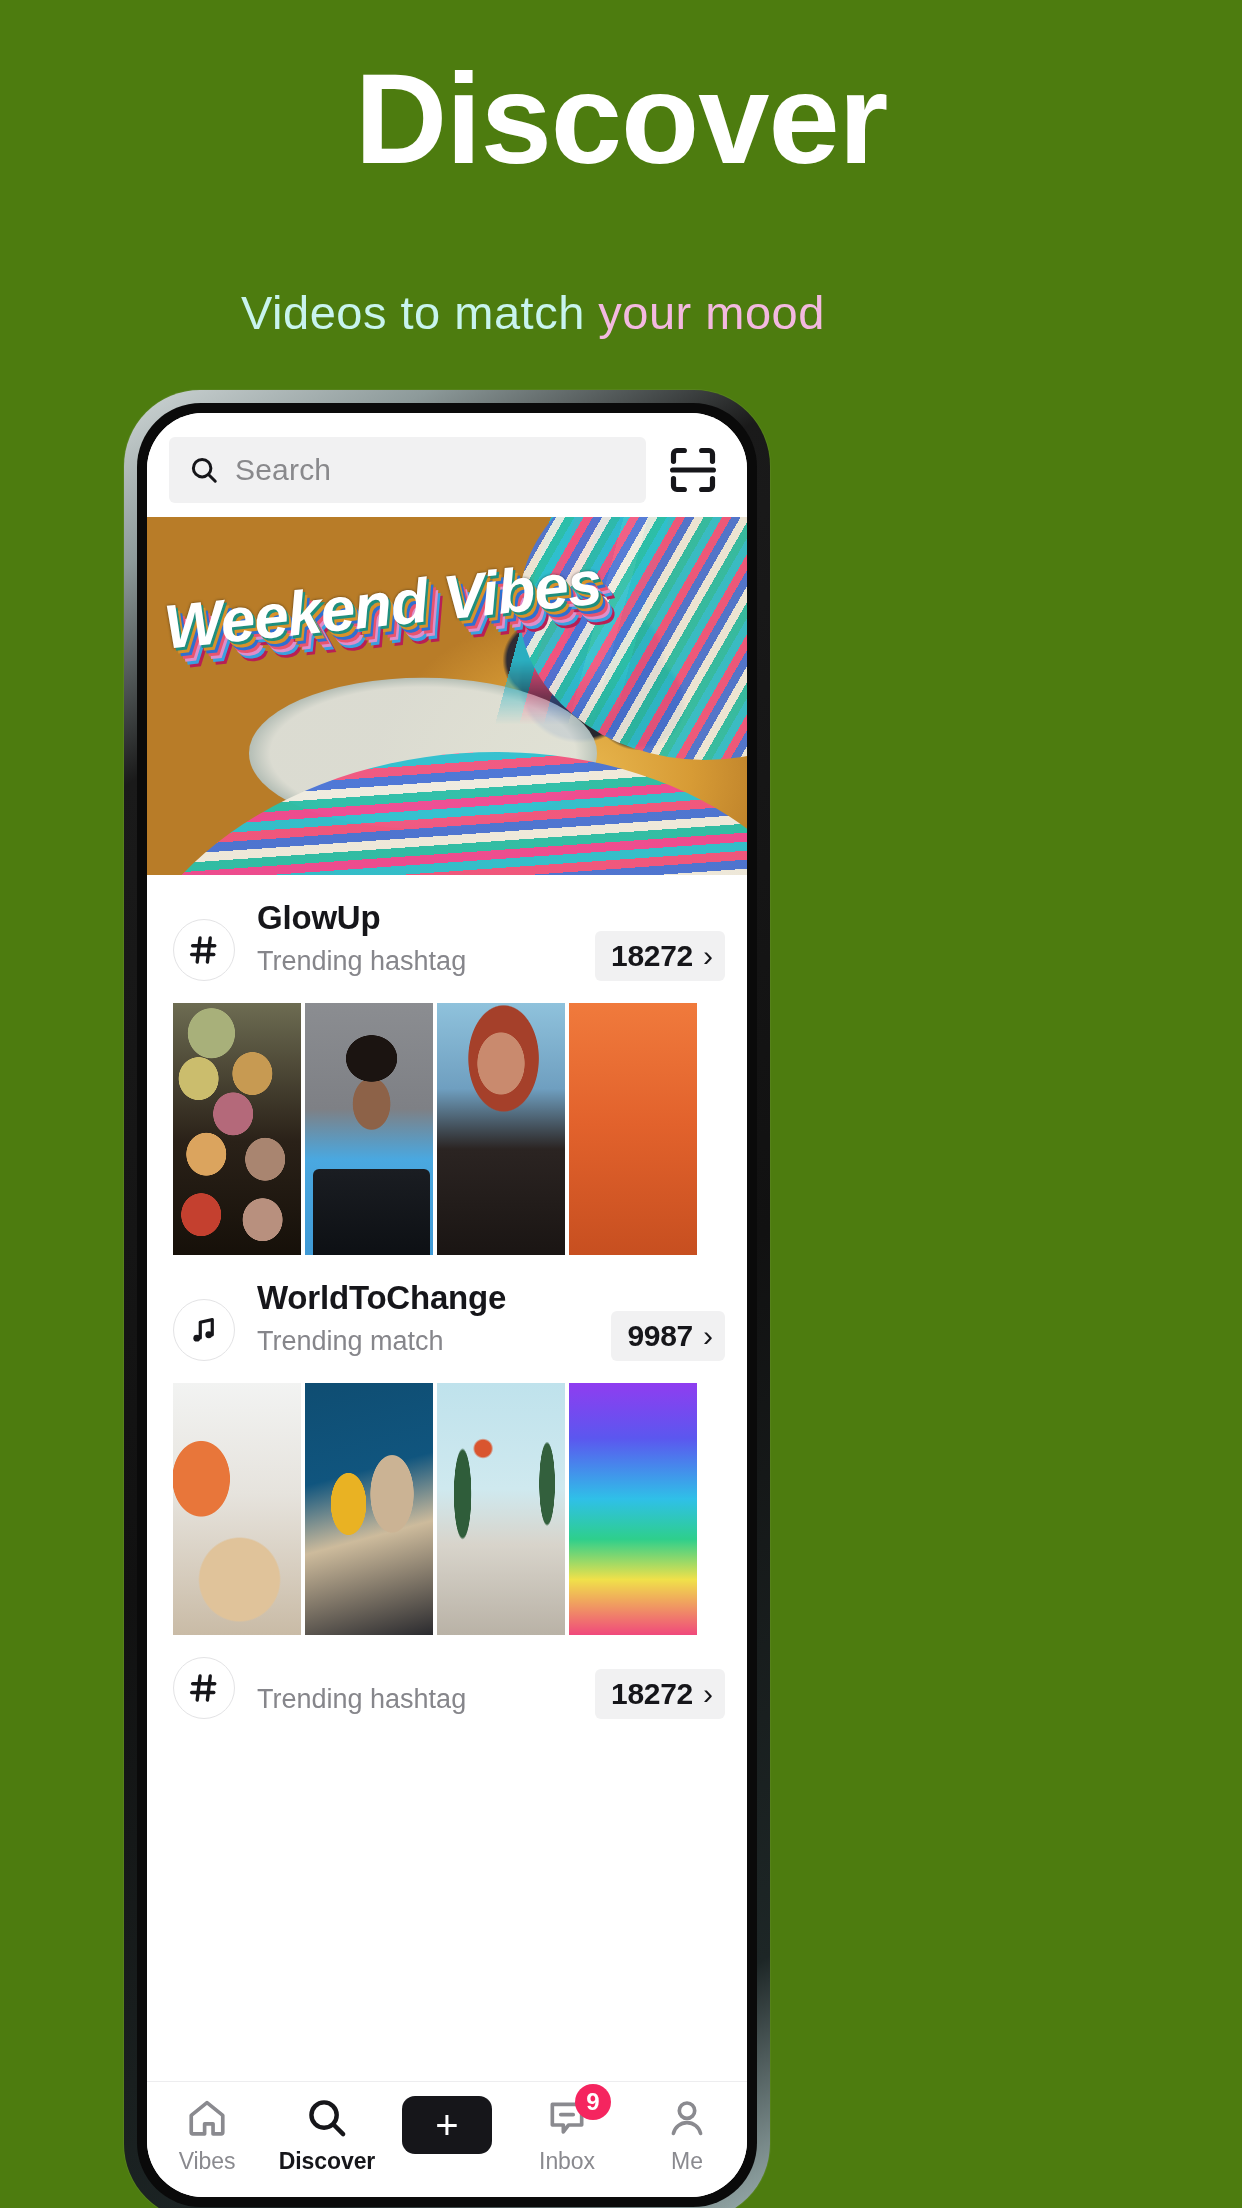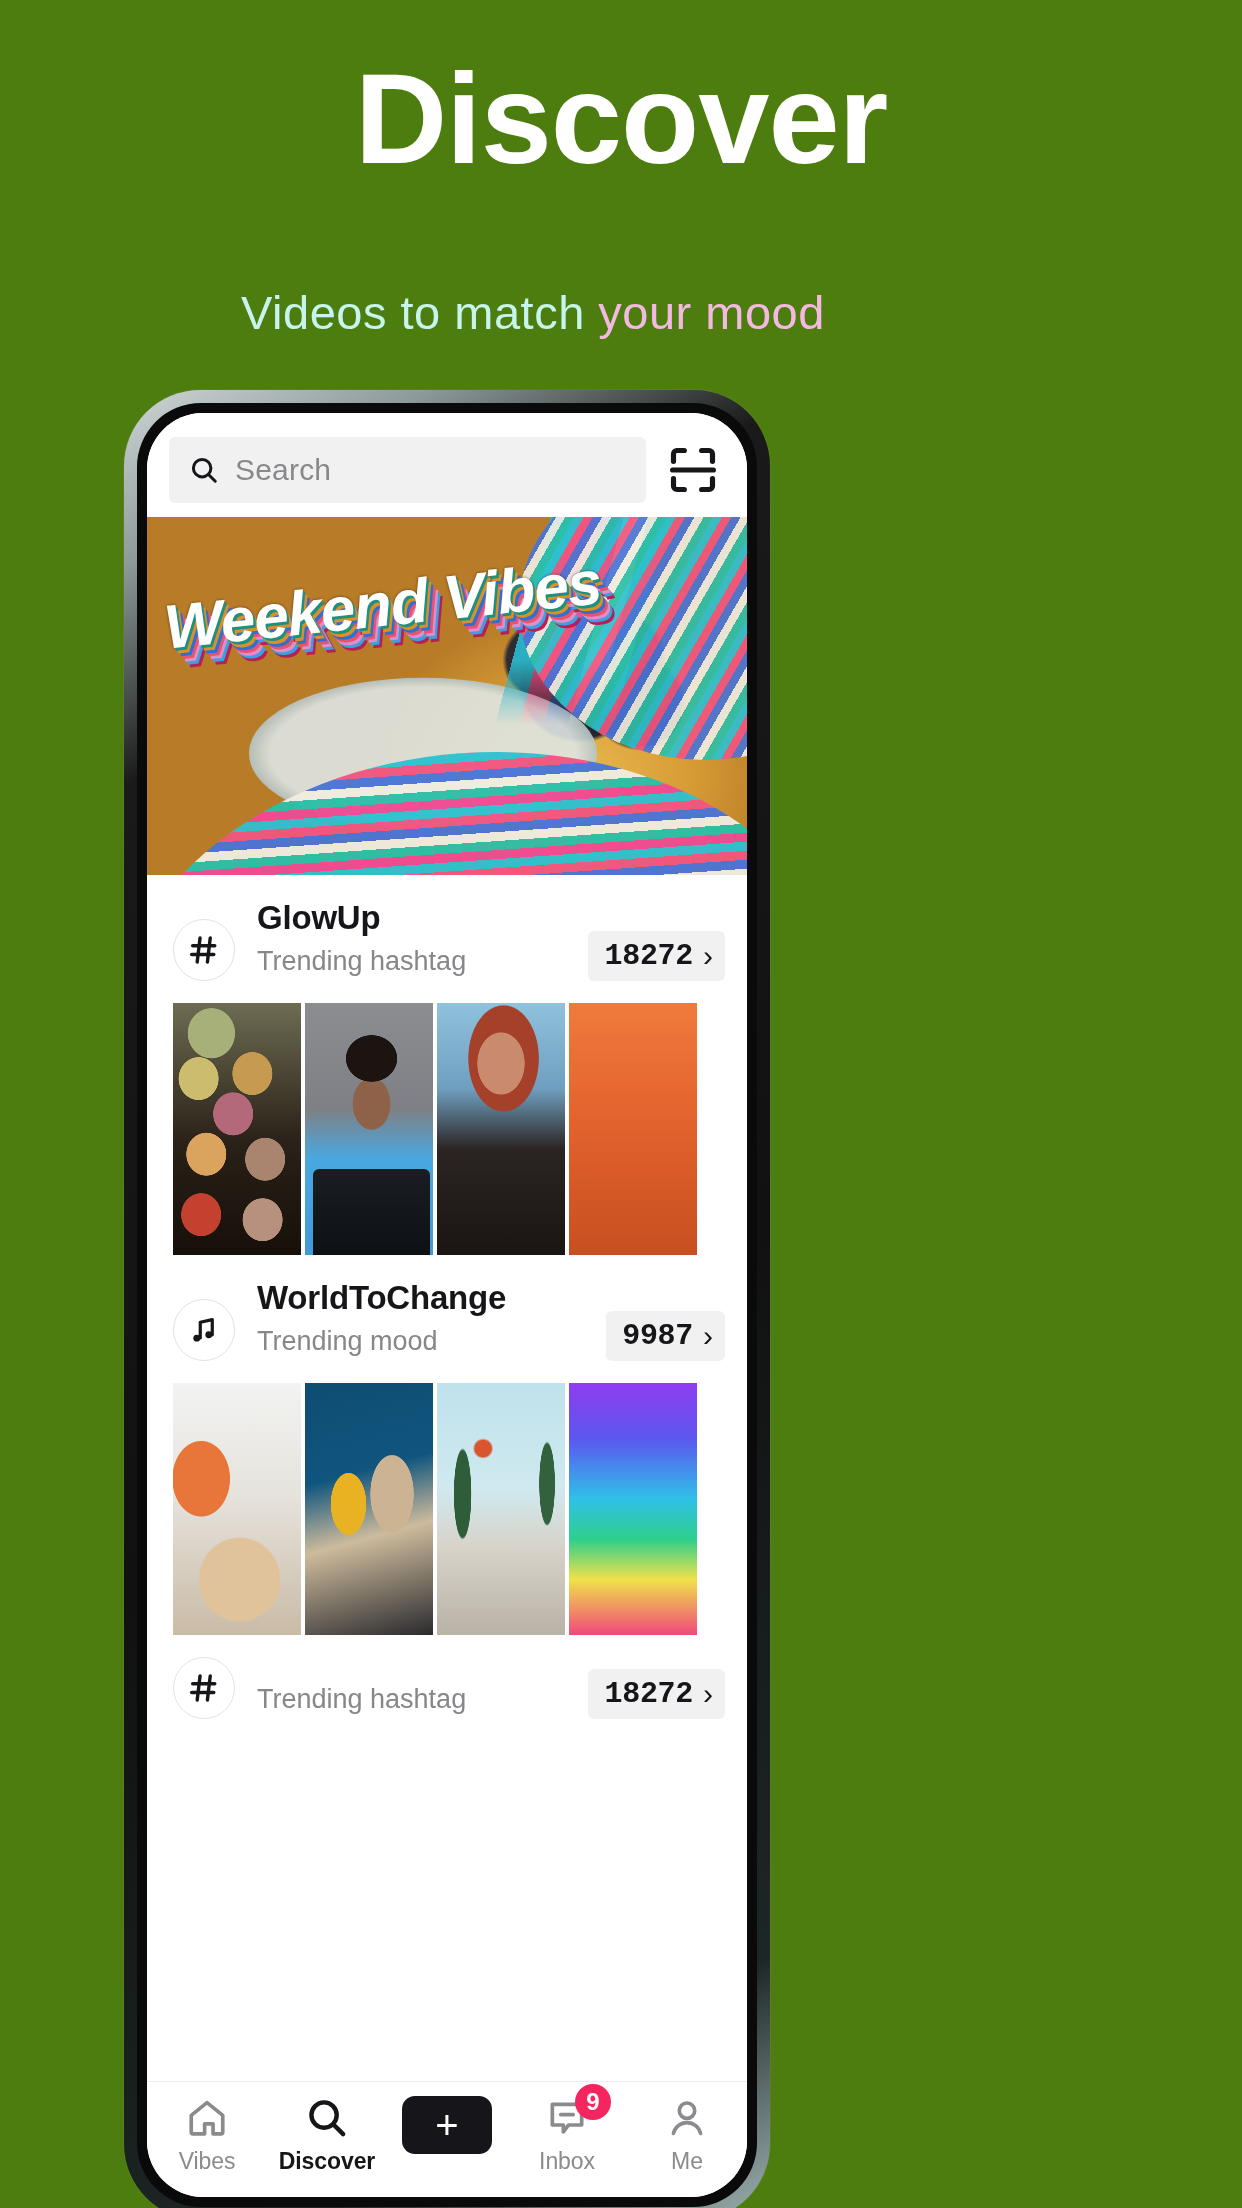--- a/index.html
+++ b/index.html
@@ -217,21 +217,20 @@
     background: #f1f1f2;
     border-radius: 6px;
     padding: 8px 12px 8px 16px;
     flex: 0 0 auto;
   }
   .trend-count .num {
     font-size: 30px;
     font-weight: 600;
     color: #16161a;
     letter-spacing: -0.3px;
-    font-family: Liberation Mono, monospace;
   }
   .chev { color: #16161a; font-size: 30px; line-height: 30px; }
 
   
   .thumbs {
     display: flex;
     gap: 4px;
     padding: 0 0 0 26px;
     height: 252px;
     overflow: hidden;
@@ -424,21 +423,21 @@
         <div class="trend-row">
           <div class="trend-badge">
             <svg width="32" height="32" viewBox="0 0 24 24">
               <path d="M9.2 18V6.2l9-2v11.4" class="icon-stroke-dark"></path>
               <circle cx="6.6" cy="18.1" r="2.6" fill="#16161a"></circle>
               <circle cx="15.6" cy="15.6" r="2.6" fill="#16161a"></circle>
             </svg>
           </div>
           <div class="trend-texts">
             <div class="trend-title">WorldToChange</div>
-            <div class="trend-sub">Trending mood</div>
+            <div class="trend-sub">Trending match</div>
           </div>
           <div class="trend-count">
             <span class="num">9987</span>
             <span class="chev">›</span>
           </div>
         </div>
 
         <div class="thumbs">
           <div class="thumb t-dog"></div>
           <div class="thumb t-protest"></div>

